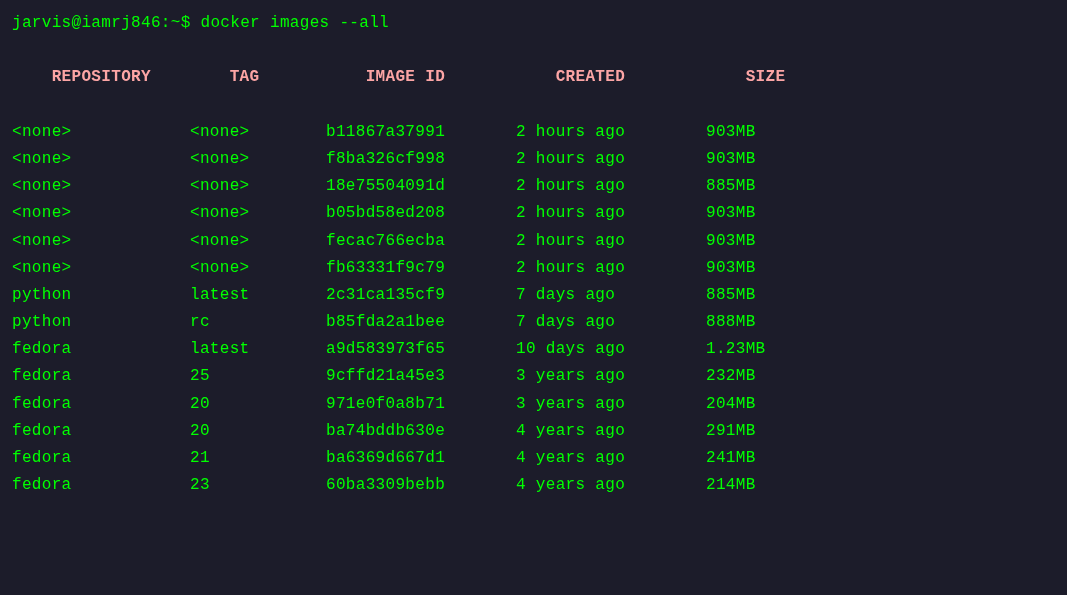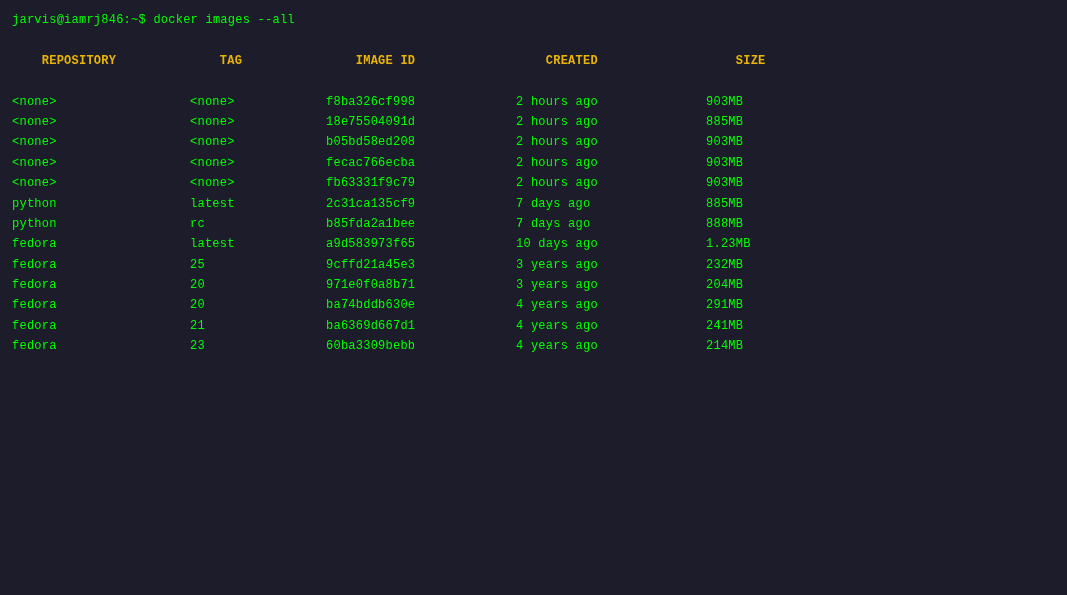--- a/index.html
+++ b/index.html
@@ -23,26 +23,26 @@
       width: 1067px;
       height: 595px;
       padding: 10px 12px;
       display: flex;
       flex-direction: column;
     }
 
     .line {
       white-space: pre;
       line-height: 1.7;
-      font-size: 12px;
+      font-size: 16px;
       letter-spacing: 0.02em;
     }
 
     .header-line {
-      color: #eab308;
+      color: #fca5a5;
       font-weight: bold;
       font-family: Liberation Mono, monospace;
     }
 
     .prompt-line {
       color: #00ff00;
     }
 
     .col-repo {
       display: inline-block;
@@ -70,20 +70,21 @@
   </style>
 </head>
 <body>
 
 <div class="terminal">
   <div class="line prompt-line">jarvis@iamrj846:~$ docker images --all</div>
   <div class="line header-line">
     <span class="col-repo">REPOSITORY</span><span class="col-tag">TAG</span><span class="col-id">IMAGE ID</span><span class="col-created">CREATED</span><span class="col-size">SIZE</span>
   </div>
   <div id="table-rows">
+      <div class="line"><span class="col-repo">&lt;none&gt;</span><span class="col-tag">&lt;none&gt;</span><span class="col-id">b11867a37991</span><span class="col-created">2 hours ago</span><span class="col-size">903MB</span></div>
       <div class="line"><span class="col-repo">&lt;none&gt;</span><span class="col-tag">&lt;none&gt;</span><span class="col-id">f8ba326cf998</span><span class="col-created">2 hours ago</span><span class="col-size">903MB</span></div>
       <div class="line"><span class="col-repo">&lt;none&gt;</span><span class="col-tag">&lt;none&gt;</span><span class="col-id">18e75504091d</span><span class="col-created">2 hours ago</span><span class="col-size">885MB</span></div>
       <div class="line"><span class="col-repo">&lt;none&gt;</span><span class="col-tag">&lt;none&gt;</span><span class="col-id">b05bd58ed208</span><span class="col-created">2 hours ago</span><span class="col-size">903MB</span></div>
       <div class="line"><span class="col-repo">&lt;none&gt;</span><span class="col-tag">&lt;none&gt;</span><span class="col-id">fecac766ecba</span><span class="col-created">2 hours ago</span><span class="col-size">903MB</span></div>
       <div class="line"><span class="col-repo">&lt;none&gt;</span><span class="col-tag">&lt;none&gt;</span><span class="col-id">fb63331f9c79</span><span class="col-created">2 hours ago</span><span class="col-size">903MB</span></div>
       <div class="line"><span class="col-repo">python</span><span class="col-tag">latest</span><span class="col-id">2c31ca135cf9</span><span class="col-created">7 days ago</span><span class="col-size">885MB</span></div>
       <div class="line"><span class="col-repo">python</span><span class="col-tag">rc</span><span class="col-id">b85fda2a1bee</span><span class="col-created">7 days ago</span><span class="col-size">888MB</span></div>
       <div class="line"><span class="col-repo">fedora</span><span class="col-tag">latest</span><span class="col-id">a9d583973f65</span><span class="col-created">10 days ago</span><span class="col-size">1.23MB</span></div>
       <div class="line"><span class="col-repo">fedora</span><span class="col-tag">25</span><span class="col-id">9cffd21a45e3</span><span class="col-created">3 years ago</span><span class="col-size">232MB</span></div>
       <div class="line"><span class="col-repo">fedora</span><span class="col-tag">20</span><span class="col-id">971e0f0a8b71</span><span class="col-created">3 years ago</span><span class="col-size">204MB</span></div>

